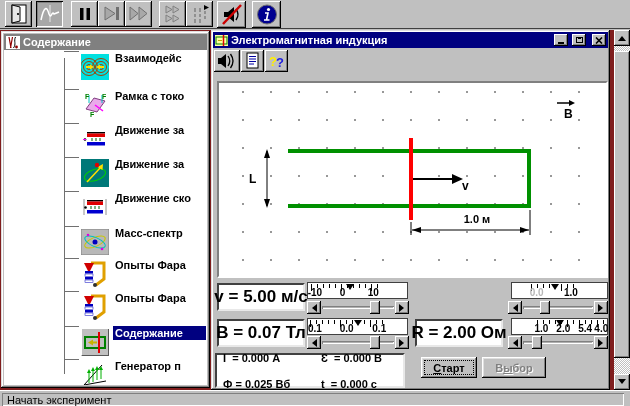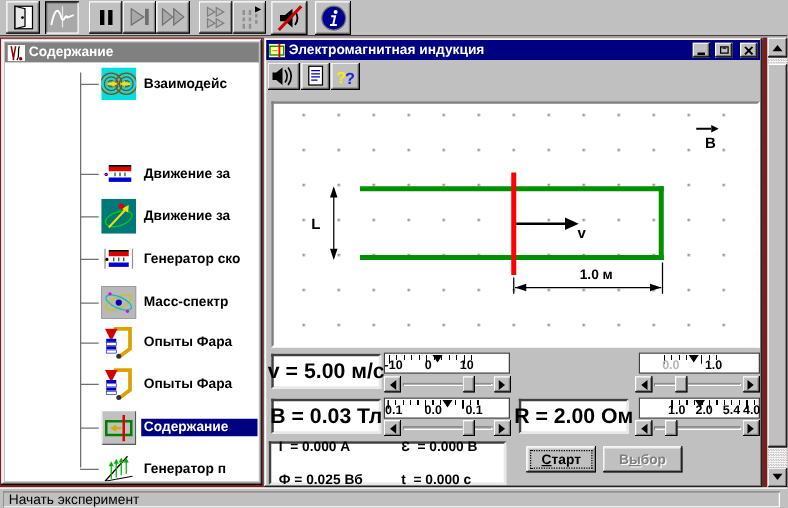--- a/index.html
+++ b/index.html
@@ -25,21 +25,21 @@
   .tbtn svg { display:block; }
   
   #mdi { position:absolute; left:0; top:30px; width:630px; height:360px; background:#7f1d1d; }
   
   #contents-win { left:1px; top:1px; width:209px; height:357px; }
   .titlebar { height:16px; display:flex; align-items:center; padding:0 2px; gap:3px; }
   .titlebar .ttl { color:#fff; font-size:11px; font-weight:bold; white-space:nowrap; overflow:hidden; flex:1; }
   #contents-title { position:absolute; left:3px; top:3px; right:3px; background:#808080; }
   #contents-body { position:absolute; left:3px; top:19px; right:3px; bottom:3px; background:#fff; overflow:hidden; }
   #treeline { position:absolute; left:60px; top:8px; height:316px; width:1px; background:#707070; }
-  .item { position:absolute; left:60px; right:1px; height:32px; display:flex; align-items:center; }
+  .item { position:absolute; left:60px; right:1px; height:32px; display:flex; align-items:flex-start; }
   .item .branch { width:15px; height:1px; background:#707070; flex:0 0 auto; }
   .item .ic { width:32px; height:32px; display:flex; align-items:center; justify-content:center; flex:0 0 auto; }
   .item .lbl { font-size:11px; font-weight:bold; color:#000; white-space:nowrap; padding:1px 2px; margin-left:2px; }
   .item.sel .lbl { background:#000080; color:#fff; flex:1; }
   
   #exp-win { left:211px; top:0px; width:399px; height:360px; }
   #exp-title { position:absolute; left:2px; top:2px; right:2px; background:#000080; }
   .wctl { width:14px; height:12px; margin-left:1px; display:flex; align-items:center; justify-content:center; }
   .glyph-min { width:6px; height:2px; background:#000; margin-top:6px; }
   .glyph-rest { width:7px; height:6px; border:1px solid #000; background:#c0c0c0; position:relative; }
@@ -201,20 +201,34 @@
                 <circle cx="20" cy="13" r="8.5"></circle>
           </g>
           <path d="M5,13 h5 M18,13 h5" stroke="#ffe000" stroke-width="2"></path>
           <polygon points="13,13 9,10.5 9,15.5" fill="#ffe000"></polygon>
               <polygon points="15,13 19,10.5 19,15.5" fill="#ffe000"></polygon>
         </svg>
           </div>
         <span class="lbl">Взаимодейс</span>
       </div>
 
+      <div class="item" style="top:39px">
+        <div class="branch"></div>
+        <div class="ic">
+            <svg width="26" height="26" viewBox="0 0 26 26">
+          <polygon points="4,17 12,6 23,9 15,20" fill="#eaaaea" stroke="#804080"></polygon>
+          <path d="M13,13 l8,6" stroke="#ff00ff" stroke-width="1.5"></path>
+          <path d="M7,3 v8 M20,3 v8" stroke="#00c0c0"></path>
+          <text x="3" y="7" font-size="7" font-weight="bold" fill="#008000">F</text>
+          <text x="20" y="7" font-size="7" font-weight="bold" fill="#008000">F</text>
+          <text x="8" y="25" font-size="7" font-weight="bold" fill="#008000">F</text>
+        </svg>
+          </div>
+        <span class="lbl">Рамка с токо</span>
+      </div>
 
       <div class="item" style="top:73px">
         <div class="branch"></div>
         <div class="ic">
             <svg width="24" height="16" viewBox="0 0 24 16">
           <rect x="4" y="1" width="18" height="1.5" fill="#000"></rect>
           <rect x="4" y="2.5" width="18" height="3.5" fill="#e00000"></rect>
           <rect x="4" y="11" width="18" height="3.5" fill="#0000d0"></rect>
           <path d="M9,7 v3 M13,7 v3 M17,7 v3" stroke="#006000"></path>
           <circle cx="2" cy="8.5" r="1.3" fill="#000"></circle>
@@ -243,21 +257,21 @@
         <div class="ic">
             <svg width="24" height="18" viewBox="0 0 24 18">
           <path d="M1,1 v16 M23,1 v16" stroke="#909090"></path>
           <rect x="4" y="2" width="16" height="1.5" fill="#000"></rect>
           <rect x="4" y="3.5" width="16" height="3.5" fill="#e00000"></rect>
           <rect x="4" y="12" width="16" height="3.5" fill="#0000d0"></rect>
           <path d="M8,8 v3 M12,8 v3 M16,8 v3" stroke="#006000"></path>
           <circle cx="2.5" cy="9.5" r="1.3" fill="#000"></circle>
         </svg>
           </div>
-        <span class="lbl">Генератор ско</span>
+        <span class="lbl">Движение ско</span>
       </div>
 
       <div class="item" style="top:176px">
         <div class="branch"></div>
         <div class="ic">
             <svg width="28" height="26" viewBox="0 0 28 26">
           <rect width="28" height="26" fill="#b8b8b8" stroke="#808080"></rect>
           <ellipse cx="14" cy="13" rx="11" ry="4.5" fill="none" stroke="#c8c800" transform="rotate(-24 14 13)"></ellipse>
           <ellipse cx="14" cy="13" rx="11" ry="4.5" fill="none" stroke="#00c0c0" transform="rotate(24 14 13)"></ellipse>
           <circle cx="14" cy="13" r="2.5" fill="#0000c0"></circle>
@@ -458,21 +472,21 @@
           <div class="tri-l"></div>
         </div>
       <div class="sarrow r raised-thin">
           <div class="tri-r"></div>
         </div>
       <div class="zone">
           <div class="thumb raised-thin" style="left:calc(31% - 5px)"></div>
         </div>
     </div>
 
-    <div class="valbox" style="left:6px;top:289px">B = 0.03 Тл</div>
+    <div class="valbox" style="left:6px;top:289px">B = 0.07 Тл</div>
     <div class="ruler" style="left:96px;top:288px;width:101px">
       <div class="tkminor" style="left:2%;width:76%"></div>
       <div class="tkmajor" style="left:2%;width:76%"></div>
       <div class="caret" style="left:50%"></div>
       <span class="tklabel" style="left:7%">0.1</span>
       <span class="tklabel" style="left:39%">0.0</span>
       <span class="tklabel" style="left:72%">0.1</span>
     </div>
     <div class="slider" style="left:96px;top:306px;width:102px">
       <div class="channel"></div>

